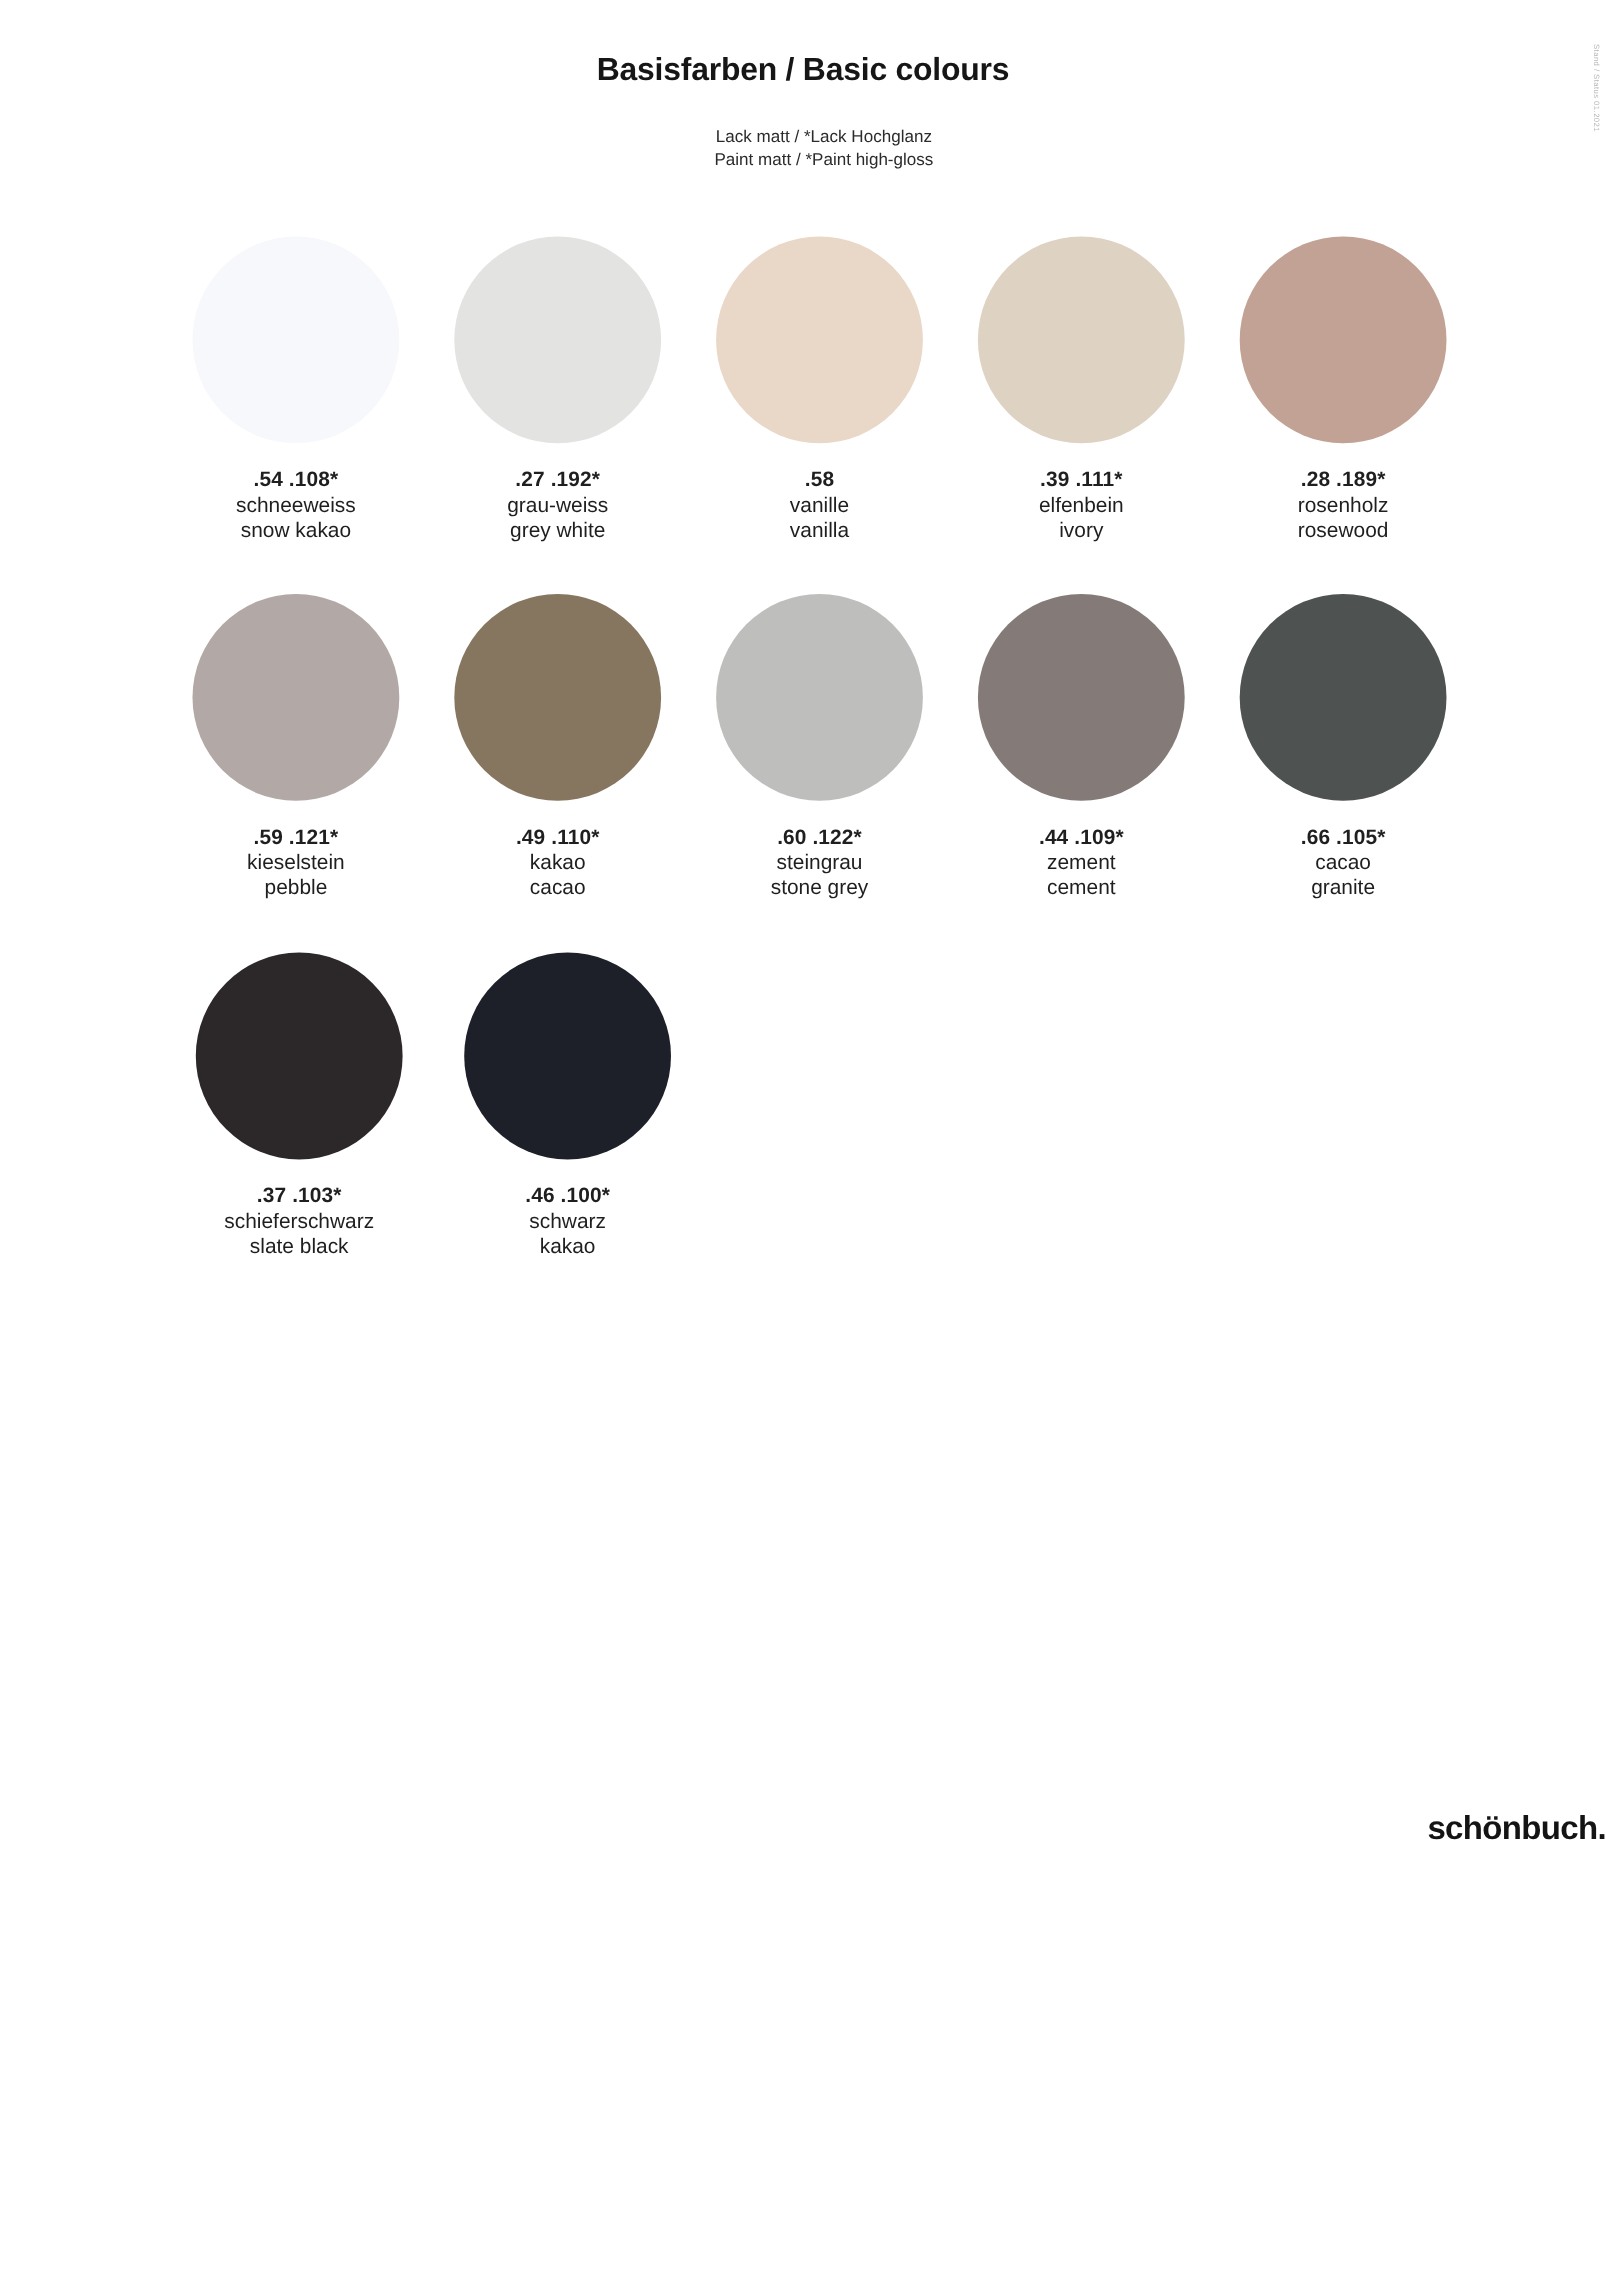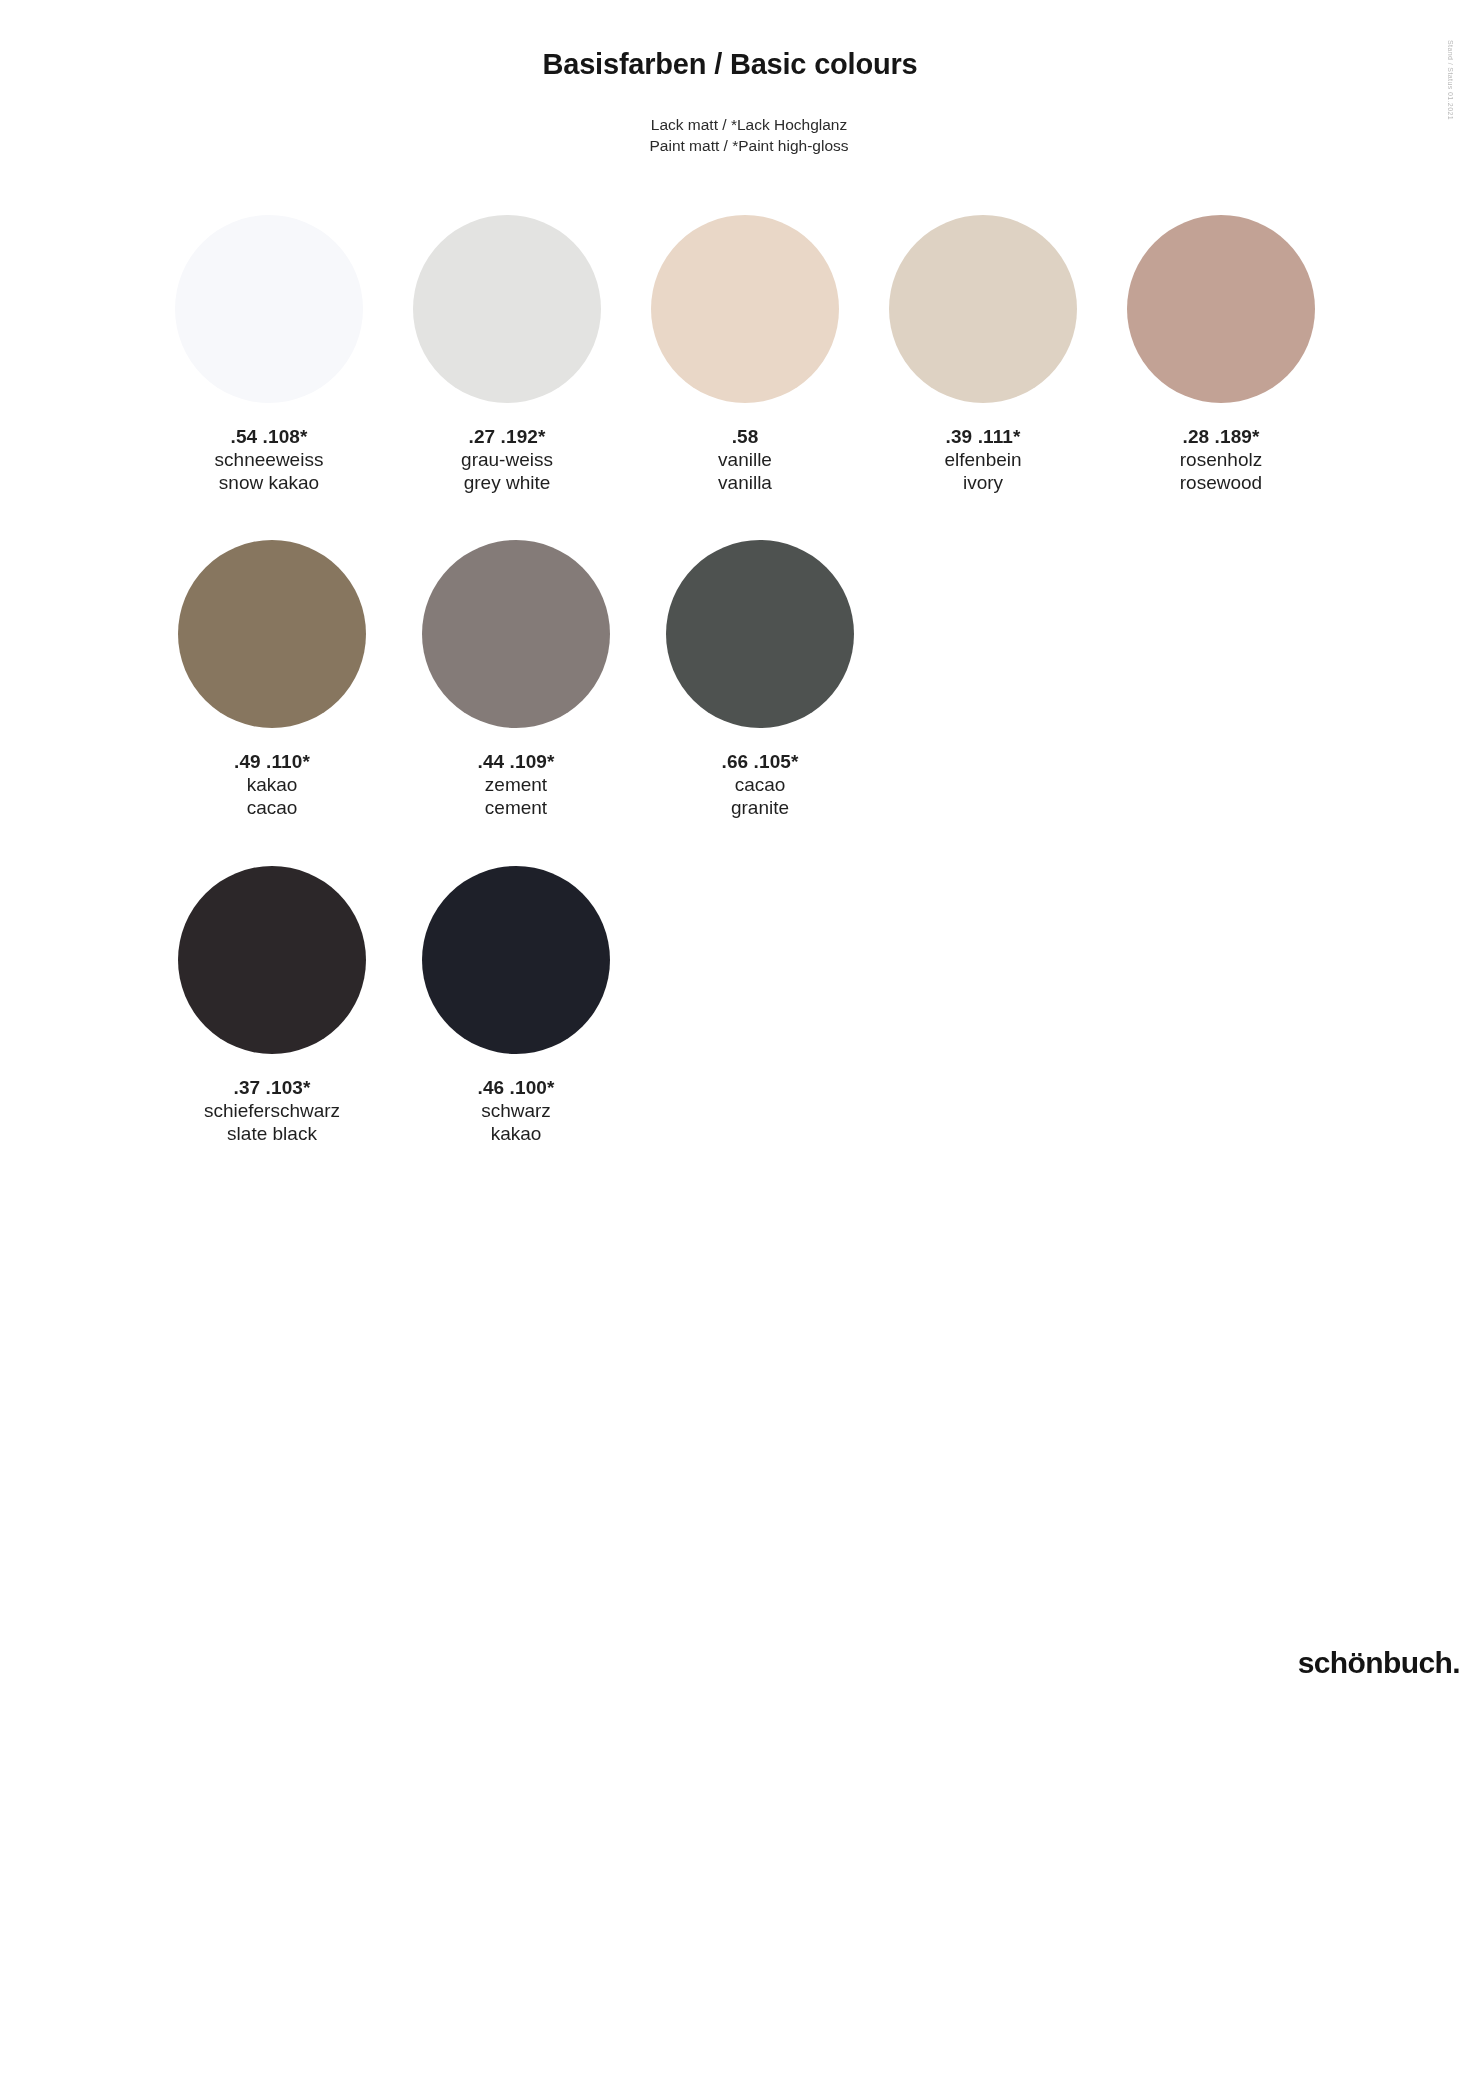--- a/index.html
+++ b/index.html
@@ -175,28 +175,44 @@
           <div class="swatch-disc" style="background: rgb(194, 162, 149);"></div>
           <div class="swatch-caption">
             <div class="swatch-code">.28 .189*</div>
             <div class="swatch-name-de">rosenholz</div>
             <div class="swatch-name-en">rosewood</div>
           </div>
         </div>
       </div>
       <div class="swatch-row">
         <div class="swatch-cell">
+          <div class="swatch-disc" style="background: rgb(178, 168, 165);"></div>
+          <div class="swatch-caption">
+            <div class="swatch-code">.59 .121*</div>
+            <div class="swatch-name-de">kieselstein</div>
+            <div class="swatch-name-en">pebble</div>
+          </div>
+        </div>
+        <div class="swatch-cell">
           <div class="swatch-disc" style="background: rgb(135, 118, 95);"></div>
           <div class="swatch-caption">
             <div class="swatch-code">.49 .110*</div>
             <div class="swatch-name-de">kakao</div>
             <div class="swatch-name-en">cacao</div>
           </div>
         </div>
         <div class="swatch-cell">
+          <div class="swatch-disc" style="background: rgb(190, 190, 189);"></div>
+          <div class="swatch-caption">
+            <div class="swatch-code">.60 .122*</div>
+            <div class="swatch-name-de">steingrau</div>
+            <div class="swatch-name-en">stone grey</div>
+          </div>
+        </div>
+        <div class="swatch-cell">
           <div class="swatch-disc" style="background: rgb(132, 123, 120);"></div>
           <div class="swatch-caption">
             <div class="swatch-code">.44 .109*</div>
             <div class="swatch-name-de">zement</div>
             <div class="swatch-name-en">cement</div>
           </div>
         </div>
         <div class="swatch-cell">
           <div class="swatch-disc" style="background: rgb(78, 82, 80);"></div>
           <div class="swatch-caption">

